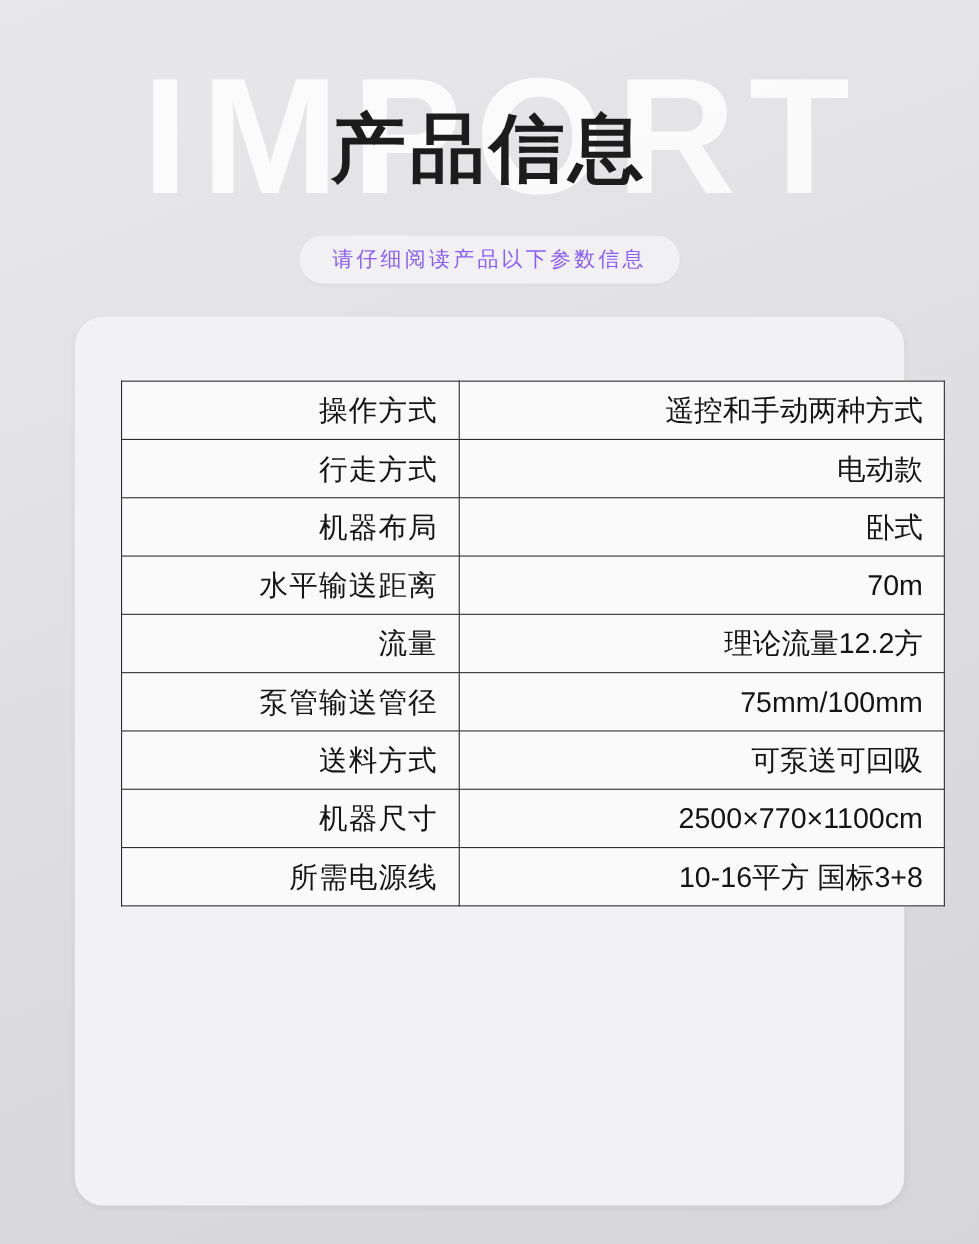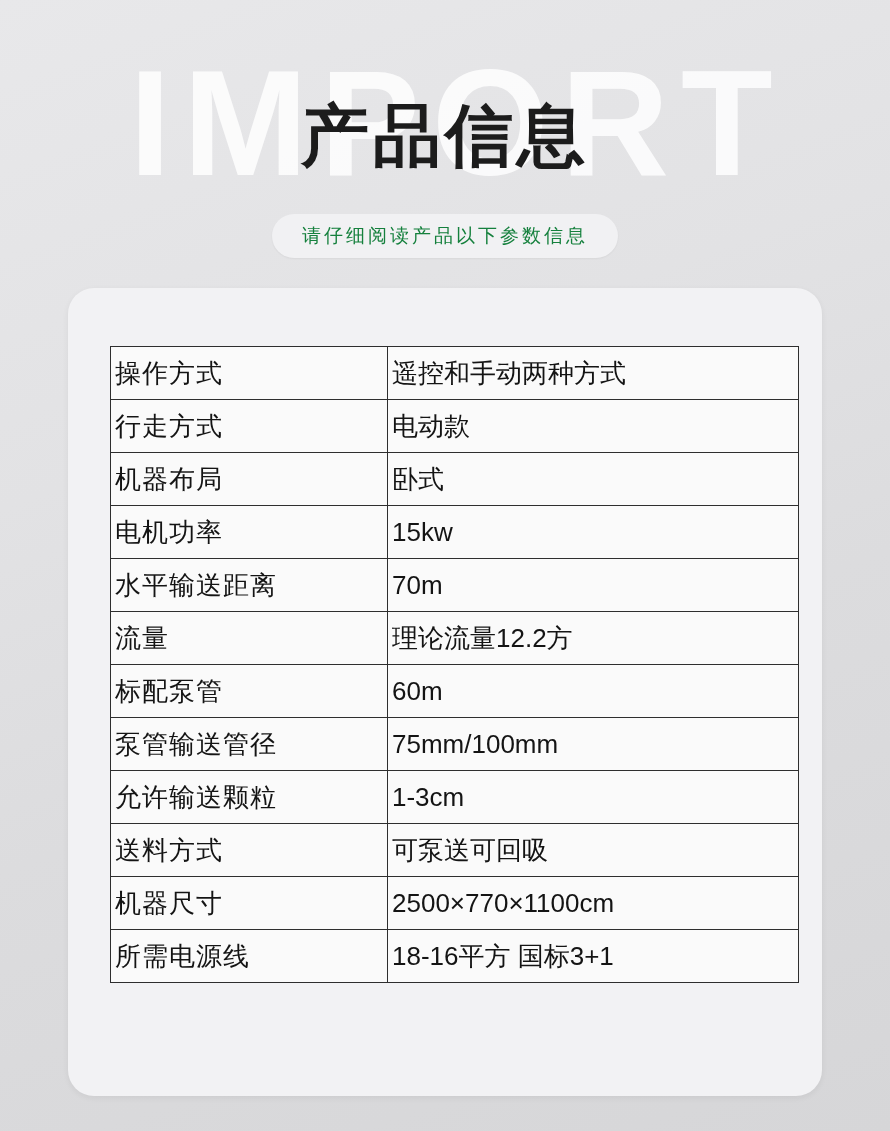--- a/index.html
+++ b/index.html
@@ -57,21 +57,21 @@
     left: 0;
     width: 890px;
     display: flex;
     justify-content: center;
   }
   .subtitle {
     background: #f1f1f3;
     border-radius: 22px;
     padding: 9px 30px;
     font-size: 19px;
-    color: #15803d;
+    color: #8b5cf6;
     letter-spacing: 3px;
     box-shadow: 0 1px 2px rgba(0,0,0,0.05);
     white-space: nowrap;
   }
 
   
   .card {
     position: absolute;
     top: 288px;
     left: 68px;
@@ -89,25 +89,25 @@
   }
   table.spec {
     border-collapse: collapse;
     width: 670px;
     table-layout: fixed;
     background: #fafafa;
   }
   table.spec td {
     border: 1px solid #2e2e2e;
     height: 52px;
-    text-align: left;
+    text-align: right;
     vertical-align: middle;
     font-size: 26px;
     color: #141414;
-    padding: 0 4px;
+    padding: 0 19px;
     line-height: 1.1;
     white-space: nowrap;
     overflow: hidden;
   }
   table.spec td.label {
     width: 268px;
     letter-spacing: 1px;
   }
   table.spec td.value {
     width: 402px;
@@ -134,51 +134,39 @@
           </tr>
           <tr>
             <td class="label">行走方式</td>
             <td class="value">电动款</td>
           </tr>
           <tr>
             <td class="label">机器布局</td>
             <td class="value">卧式</td>
           </tr>
           <tr>
-            <td class="label">电机功率</td>
-            <td class="value">15kw</td>
-          </tr>
-          <tr>
             <td class="label">水平输送距离</td>
             <td class="value">70m</td>
           </tr>
           <tr>
             <td class="label">流量</td>
             <td class="value">理论流量12.2方</td>
           </tr>
           <tr>
-            <td class="label">标配泵管</td>
-            <td class="value">60m</td>
-          </tr>
-          <tr>
             <td class="label">泵管输送管径</td>
             <td class="value">75mm/100mm</td>
-          </tr>
-          <tr>
-            <td class="label">允许输送颗粒</td>
-            <td class="value">1-3cm</td>
           </tr>
           <tr>
             <td class="label">送料方式</td>
             <td class="value">可泵送可回吸</td>
           </tr>
           <tr>
             <td class="label">机器尺寸</td>
             <td class="value">2500×770×1100cm</td>
           </tr>
           <tr>
             <td class="label">所需电源线</td>
-            <td class="value">18-16平方 国标3+1</td>
+            <td class="value">10-16平方 国标3+8</td>
           </tr>
         </tbody>
     </table>
   </div>
 </div>
 
 </body></html>

